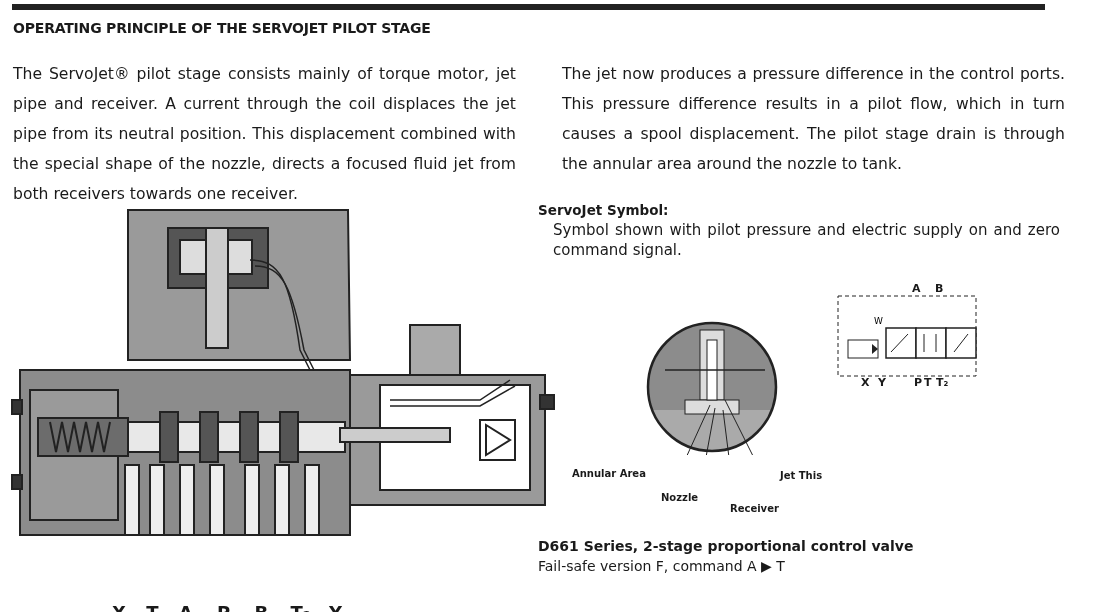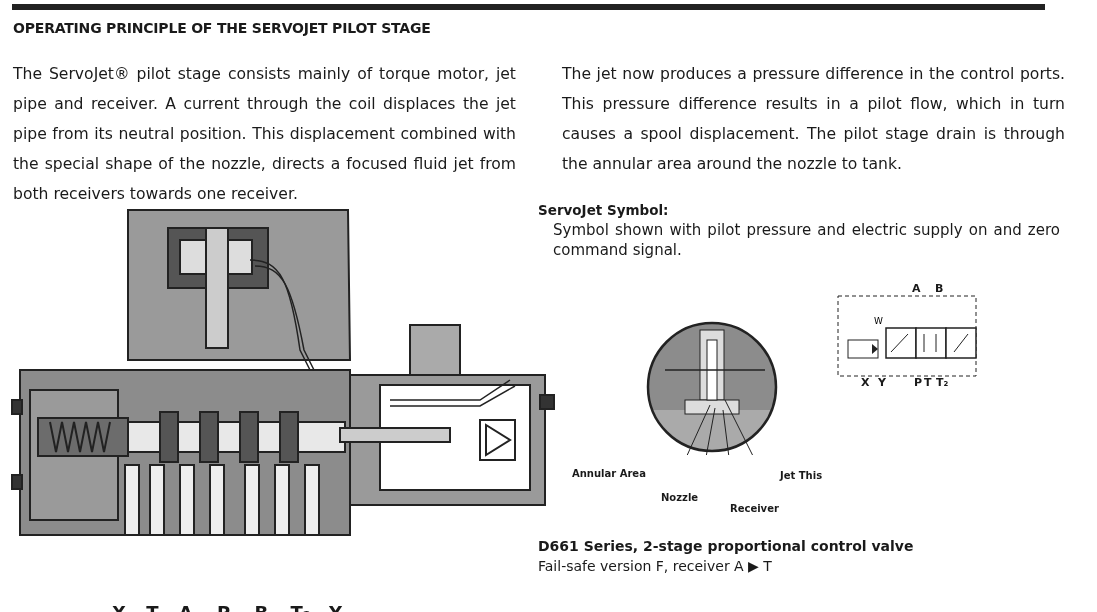--- a/index.html
+++ b/index.html
@@ -126,13 +126,13 @@
     <line x1="90" y1="185" x2="78" y2="90"></line>
     <line x1="115" y1="150" x2="80" y2="80"></line>
   </g>
 </svg>
 <div class="lbl" style="left:572px;top:468px;">Annular Area</div>
 <div class="lbl" style="left:661px;top:492px;">Nozzle</div>
 <div class="lbl" style="left:730px;top:503px;">Receiver</div>
 <div class="lbl" style="left:780px;top:470px;">Jet This</div>
 
 <div class="caption-title">D661 Series, 2-stage proportional control valve</div>
-<div class="caption-sub">Fail-safe version F, receiver A ▶ T</div>
+<div class="caption-sub">Fail-safe version F, command A ▶ T</div>
 
 </body></html>

